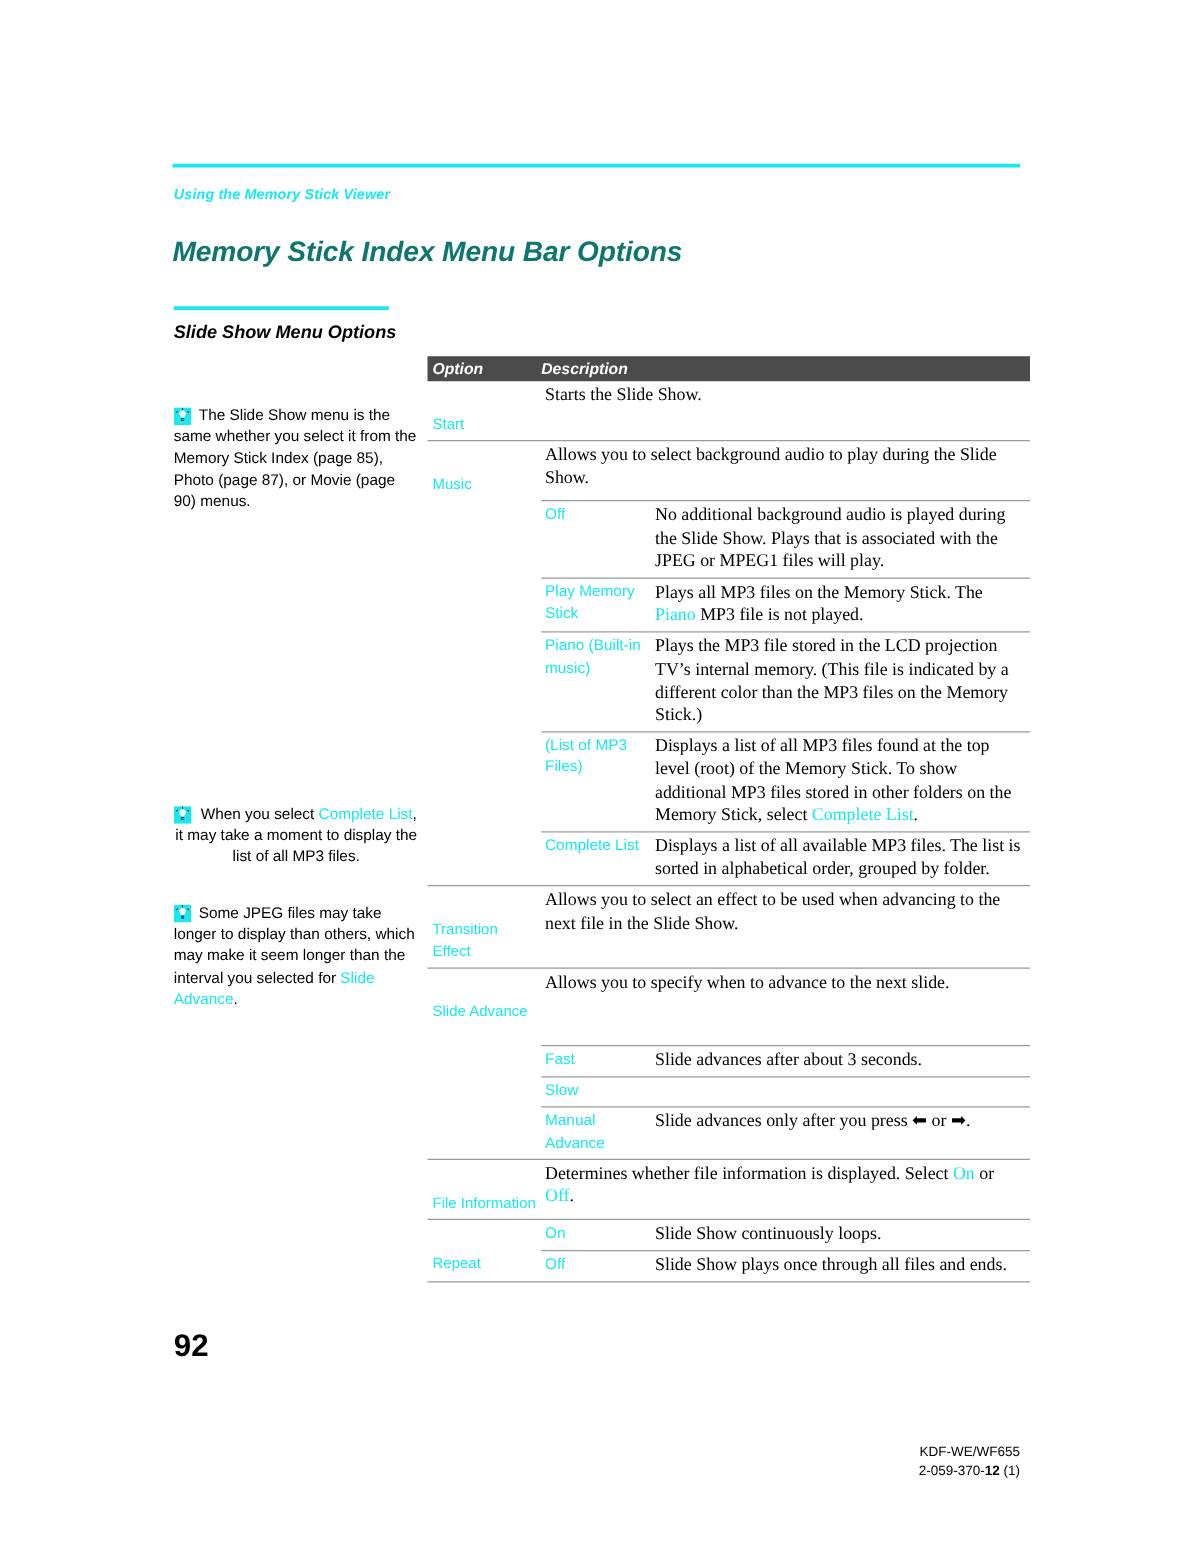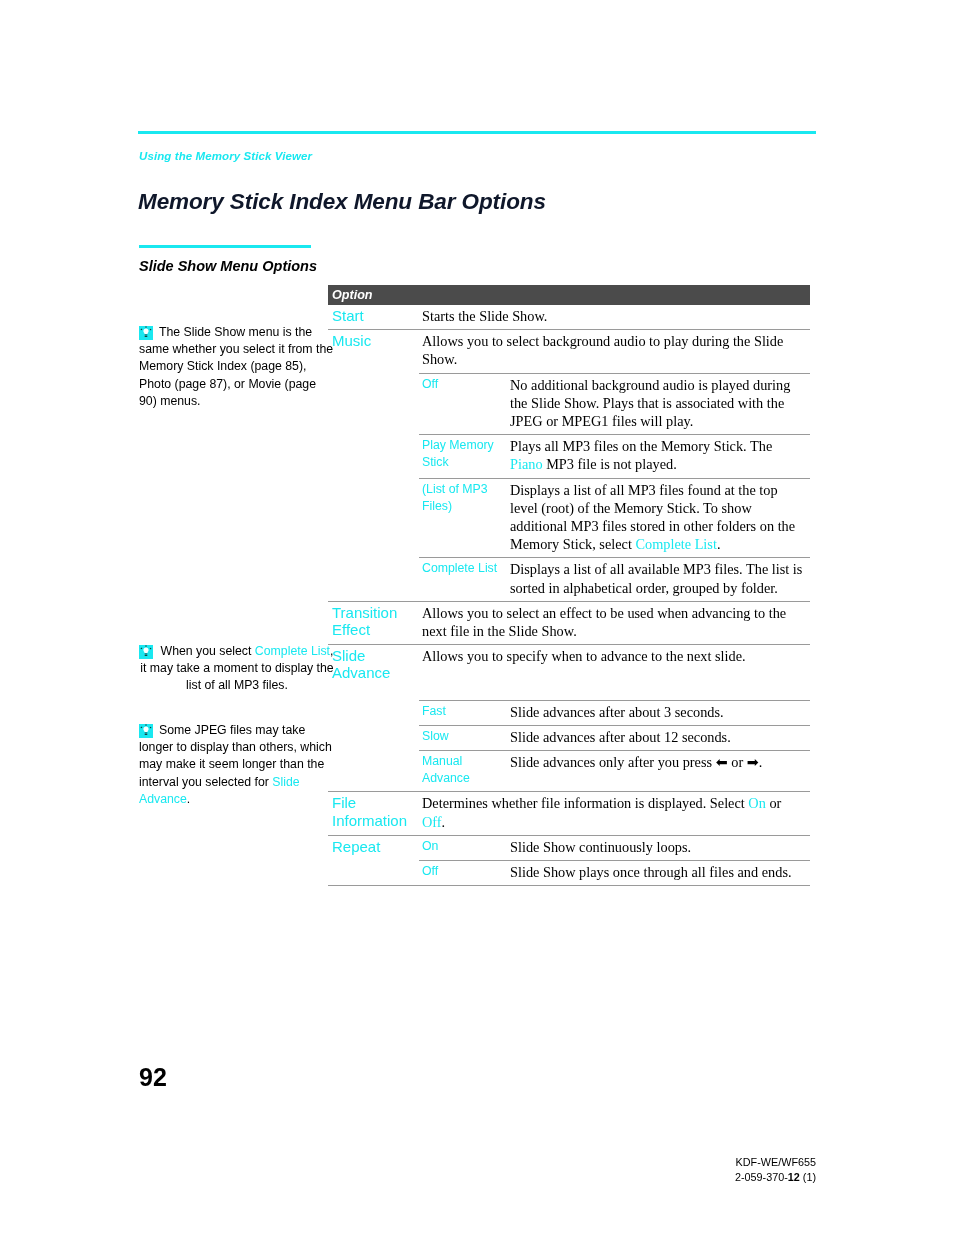--- a/index.html
+++ b/index.html
@@ -46,21 +46,21 @@
   }
   .page-title {
     position: absolute;
     left: 138px;
     top: 189px;
     font-family: "Liberation Sans", sans-serif;
     font-weight: bold;
     font-style: italic;
     font-size: 22.5px;
     letter-spacing: -0.1px;
-    color: #0f172a;
+    color: #0f766e;
     white-space: nowrap;
   }
 
   
   .side-rule {
     position: absolute;
     left: 139px;
     top: 245px;
     width: 172px;
     height: 3px;
@@ -97,21 +97,21 @@
   .note .txt { display: block; }
   .note-1 { left: 139px; top: 324px; }
   .note-2 { left: 139px; top: 643px; text-align: center; }
   .note-3 { left: 139px; top: 722px; }
 
   .cyan { color: #19e8f0; }
 
   
   .table {
     position: absolute;
-    left: 328px;
+    left: 342px;
     top: 285px;
     width: 482px;
     font-family: "Liberation Serif", serif;
   }
   .intro {
     position: absolute;
     left: 336px;
     top: 256px;
     font-size: 14.5px;
     color: #000;
@@ -137,23 +137,24 @@
     border-top: 1px solid #9a9a9a;
   }
   .row.first { border-top: none; }
 
   .opt {
     width: 91px;
     flex: 0 0 91px;
     padding: 2px 4px 4px 4px;
     box-sizing: border-box;
     font-family: "Liberation Sans", sans-serif;
-    font-size: 15px;
+    font-size: 12px;
     line-height: 17.2px;
     color: #19e8f0;
+    margin-top: 24px;
   }
   .desc {
     flex: 1;
     padding: 2px 2px 4px 3px;
     box-sizing: border-box;
     font-size: 14.3px;
     line-height: 18.2px;
     color: #000;
   }
 
@@ -270,20 +271,21 @@
       </svg>
     </span>
     <span class="txt"><span>Some JPEG files may take longer to display than others, which may make it seem longer than the interval you selected for </span><span class="cyan">Slide Advance</span><span>.</span></span>
   </div>
 
 
   <div class="table">
 
     <div class="thead">
       <div class="c1">Option</div>
+      <div class="c2">Description</div>
     </div>
 
     <div class="row first">
       <div class="opt">Start</div>
       <div class="desc">Starts the Slide Show.</div>
     </div>
 
     <div class="row">
       <div class="opt">Music</div>
       <div class="desc">Allows you to select background audio to play during the Slide Show.</div>
@@ -296,20 +298,24 @@
         <div class="subrow first">
           <div class="subopt">Off</div>
           <div class="subdesc">No additional background audio is played during the Slide Show. Plays that is associated with the JPEG or MPEG1 files will play.</div>
         </div>
 
         <div class="subrow">
           <div class="subopt">Play Memory Stick</div>
           <div class="subdesc"><span>Plays all MP3 files on the Memory Stick. The </span><span class="cyan">Piano</span><span> MP3 file is not played.</span></div>
         </div>
 
+        <div class="subrow">
+          <div class="subopt">Piano (Built-in music)</div>
+          <div class="subdesc">Plays the MP3 file stored in the LCD projection TV’s internal memory. (This file is indicated by a different color than the MP3 files on the Memory Stick.)</div>
+        </div>
 
         <div class="subrow">
           <div class="subopt">(List of MP3 Files)</div>
           <div class="subdesc"><span>Displays a list of all MP3 files found at the top level (root) of the Memory Stick. To show additional MP3 files stored in other folders on the Memory Stick, select </span><span class="cyan">Complete List</span><span>.</span></div>
         </div>
 
         <div class="subrow">
           <div class="subopt">Complete List</div>
           <div class="subdesc">Displays a list of all available MP3 files. The list is sorted in alphabetical order, grouped by folder.</div>
         </div>
@@ -334,21 +340,20 @@
         <div class="spacer-row"></div>
 
         <div class="subrow first">
           <div class="subopt">Fast</div>
           <div class="subdesc">Slide advances after about 3 seconds.</div>
         </div>
 
 
         <div class="subrow">
           <div class="subopt">Slow</div>
-          <div class="subdesc">Slide advances after about 12 seconds.</div>
         </div>
 
         <div class="subrow">
           <div class="subopt">Manual Advance</div>
           <div class="subdesc"><span>Slide advances only after you press </span><span>⬅</span><span> or </span><span>➡</span><span>.</span></div>
         </div>
 
       </div>
     </div>
 

